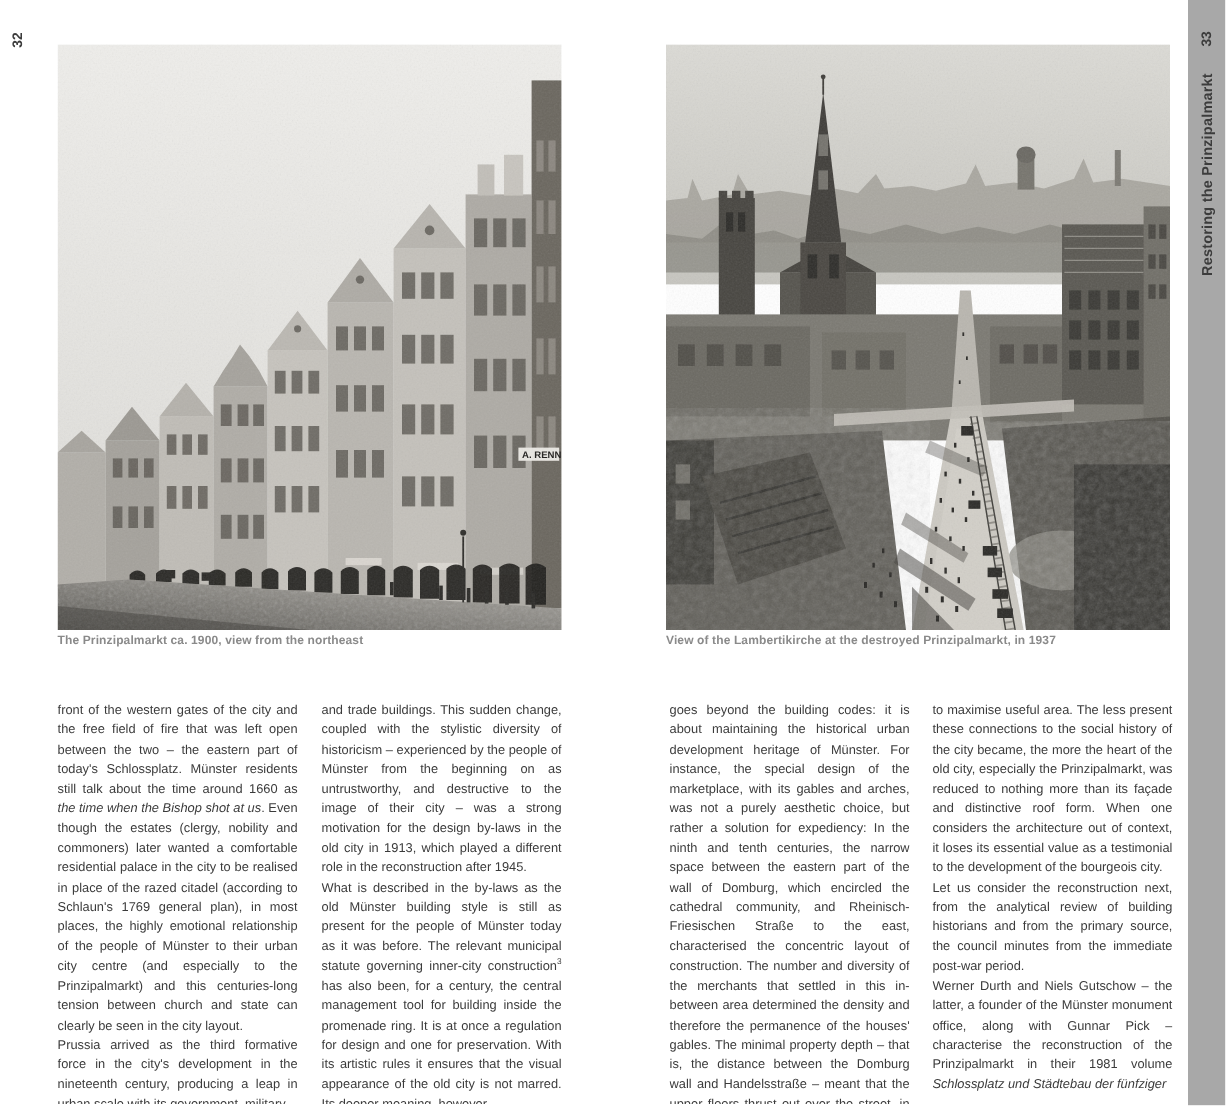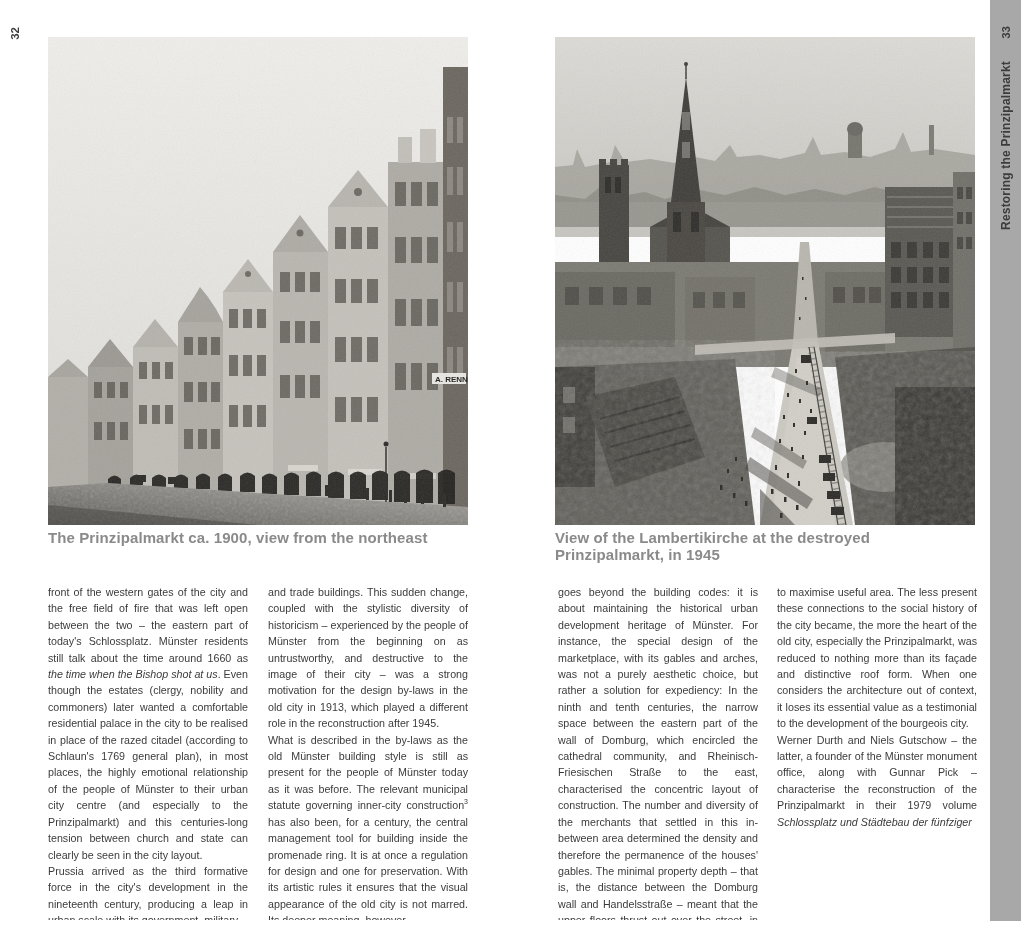--- a/index.html
+++ b/index.html
@@ -5,21 +5,21 @@
   html,body{margin:0;padding:0;}
   body{
     width:1024px;height:930px;position:relative;background:#ffffff;
     font-family:"Liberation Sans", sans-serif;overflow:hidden;
   }
   .vert{writing-mode:vertical-rl;transform:rotate(180deg);}
   .pagenum-left{position:absolute;left:9px;top:27px;font-weight:bold;font-size:11.5px;color:#3c3c3c;}
   .photo{position:absolute;top:37px;margin:0;width:420px;height:460px;}
   .photo-left{left:48px;}
   .photo-right{left:555px;}
-  .caption{position:absolute;top:529px;font-size:15px;font-weight:bold;color:#8a8a8a;letter-spacing:0.1px;}
+  .caption{position:absolute;top:529px;font-size:10px;font-weight:bold;color:#8a8a8a;letter-spacing:0.1px;}
   .cap-left{left:48px;width:420px;}
   .cap-right{left:555px;width:424px;}
   .col{
     position:absolute;top:584px;width:200px;height:336px;overflow:hidden;
     font-size:10.7px;line-height:16.4px;color:#3b3b3b;text-align:justify;
     hyphens:none;
   }
   .col p{margin:0;}
   .it{font-style:italic;}
   sup{font-size:7px;line-height:0;}
@@ -385,34 +385,35 @@
     <rect x="247" y="240" width="1.5" height="3"></rect>
         <rect x="250" y="260" width="1.5" height="3"></rect>
         <rect x="244" y="280" width="1.5" height="3"></rect>
   </g>
 
   <rect x="0" y="0" width="420" height="488" filter="url(#grainR)" opacity="0.13"></rect>
 </svg>
 </figure>
 
 <div class="caption cap-left">The Prinzipalmarkt ca. 1900, view from the northeast</div>
-<div class="caption cap-right">View of the Lambertikirche at the destroyed Prinzipalmarkt, in 1945</div>
+<div class="caption cap-right">View of the Lambertikirche at the destroyed Prinzipalmarkt, in 1937</div>
 
 <div class="col col1">
     <p><span>front of the western gates of the city and the free field of fire that was left open between the two – the eastern part of today's Schlossplatz. Münster residents still talk about the time around 1660 as </span><span class="it">the time when the Bishop shot at us</span><span>. Even though the estates (clergy, nobility and commoners) later wanted a comfortable residential palace in the city to be realised in place of the razed citadel (according to Schlaun's 1769 general plan), in most places, the highly emotional relationship of the people of Münster to their urban city centre (and especially to the Prinzipalmarkt) and this centuries-long tension between church and state can clearly be seen in the city layout.</span></p>
     <p><span>Prussia arrived as the third formative force in the city's development in the nineteenth century, producing a leap in urban scale with its government, military</span></p>
   </div>
 <div class="col col2">
     <p><span>and trade buildings. This sudden change, coupled with the stylistic diversity of historicism – experienced by the people of Münster from the beginning on as untrustworthy, and destructive to the image of their city – was a strong motivation for the design by-laws in the old city in 1913, which played a different role in the reconstruction after 1945.</span></p>
     <p><span>What is described in the by-laws as the old Münster building style is still as present for the people of Münster today as it was before. The relevant municipal statute governing inner-city construction</span><sup>3</sup><span> has also been, for a century, the central management tool for building inside the promenade ring. It is at once a regulation for design and one for preservation. With its artistic rules it ensures that the visual appearance of the old city is not marred. Its deeper meaning, however,</span></p>
   </div>
 <div class="col col3">
     <p><span>goes beyond the building codes: it is about maintaining the historical urban development heritage of Münster. For instance, the special design of the marketplace, with its gables and arches, was not a purely aesthetic choice, but rather a solution for expediency: In the ninth and tenth centuries, the narrow space between the eastern part of the wall of Domburg, which encircled the cathedral community, and Rheinisch-Friesischen Straße to the east, characterised the concentric layout of construction. The number and diversity of the merchants that settled in this in-between area determined the density and therefore the permanence of the houses' gables. The minimal property depth – that is, the distance between the Domburg wall and Handelsstraße – meant that the upper floors thrust out over the street, in order</span></p>
   </div>
 <div class="col col4">
     <p><span>to maximise useful area. The less present these connections to the social history of the city became, the more the heart of the old city, especially the Prinzipalmarkt, was reduced to nothing more than its façade and distinctive roof form. When one considers the architecture out of context, it loses its essential value as a testimonial to the development of the bourgeois city.</span></p>
-    <p><span>Werner Durth and Niels Gutschow – the latter, a founder of the Münster monument office, along with Gunnar Pick – characterise the reconstruction of the Prinzipalmarkt in their 1979 volume </span><span class="it">Schlossplatz und Städtebau der fünfziger</span></p>
+    <p><span>Let us consider the reconstruction next, from the analytical review of building historians and from the primary source, the council minutes from the immediate post-war period.</span></p>
+    <p><span>Werner Durth and Niels Gutschow – the latter, a founder of the Münster monument office, along with Gunnar Pick – characterise the reconstruction of the Prinzipalmarkt in their 1981 volume </span><span class="it">Schlossplatz und Städtebau der fünfziger</span></p>
   </div>
 
 <aside class="sidebar">
   <div class="pn vert">33</div>
   <div class="title vert">Restoring the Prinzipalmarkt</div>
 </aside>
 
 </body></html>

